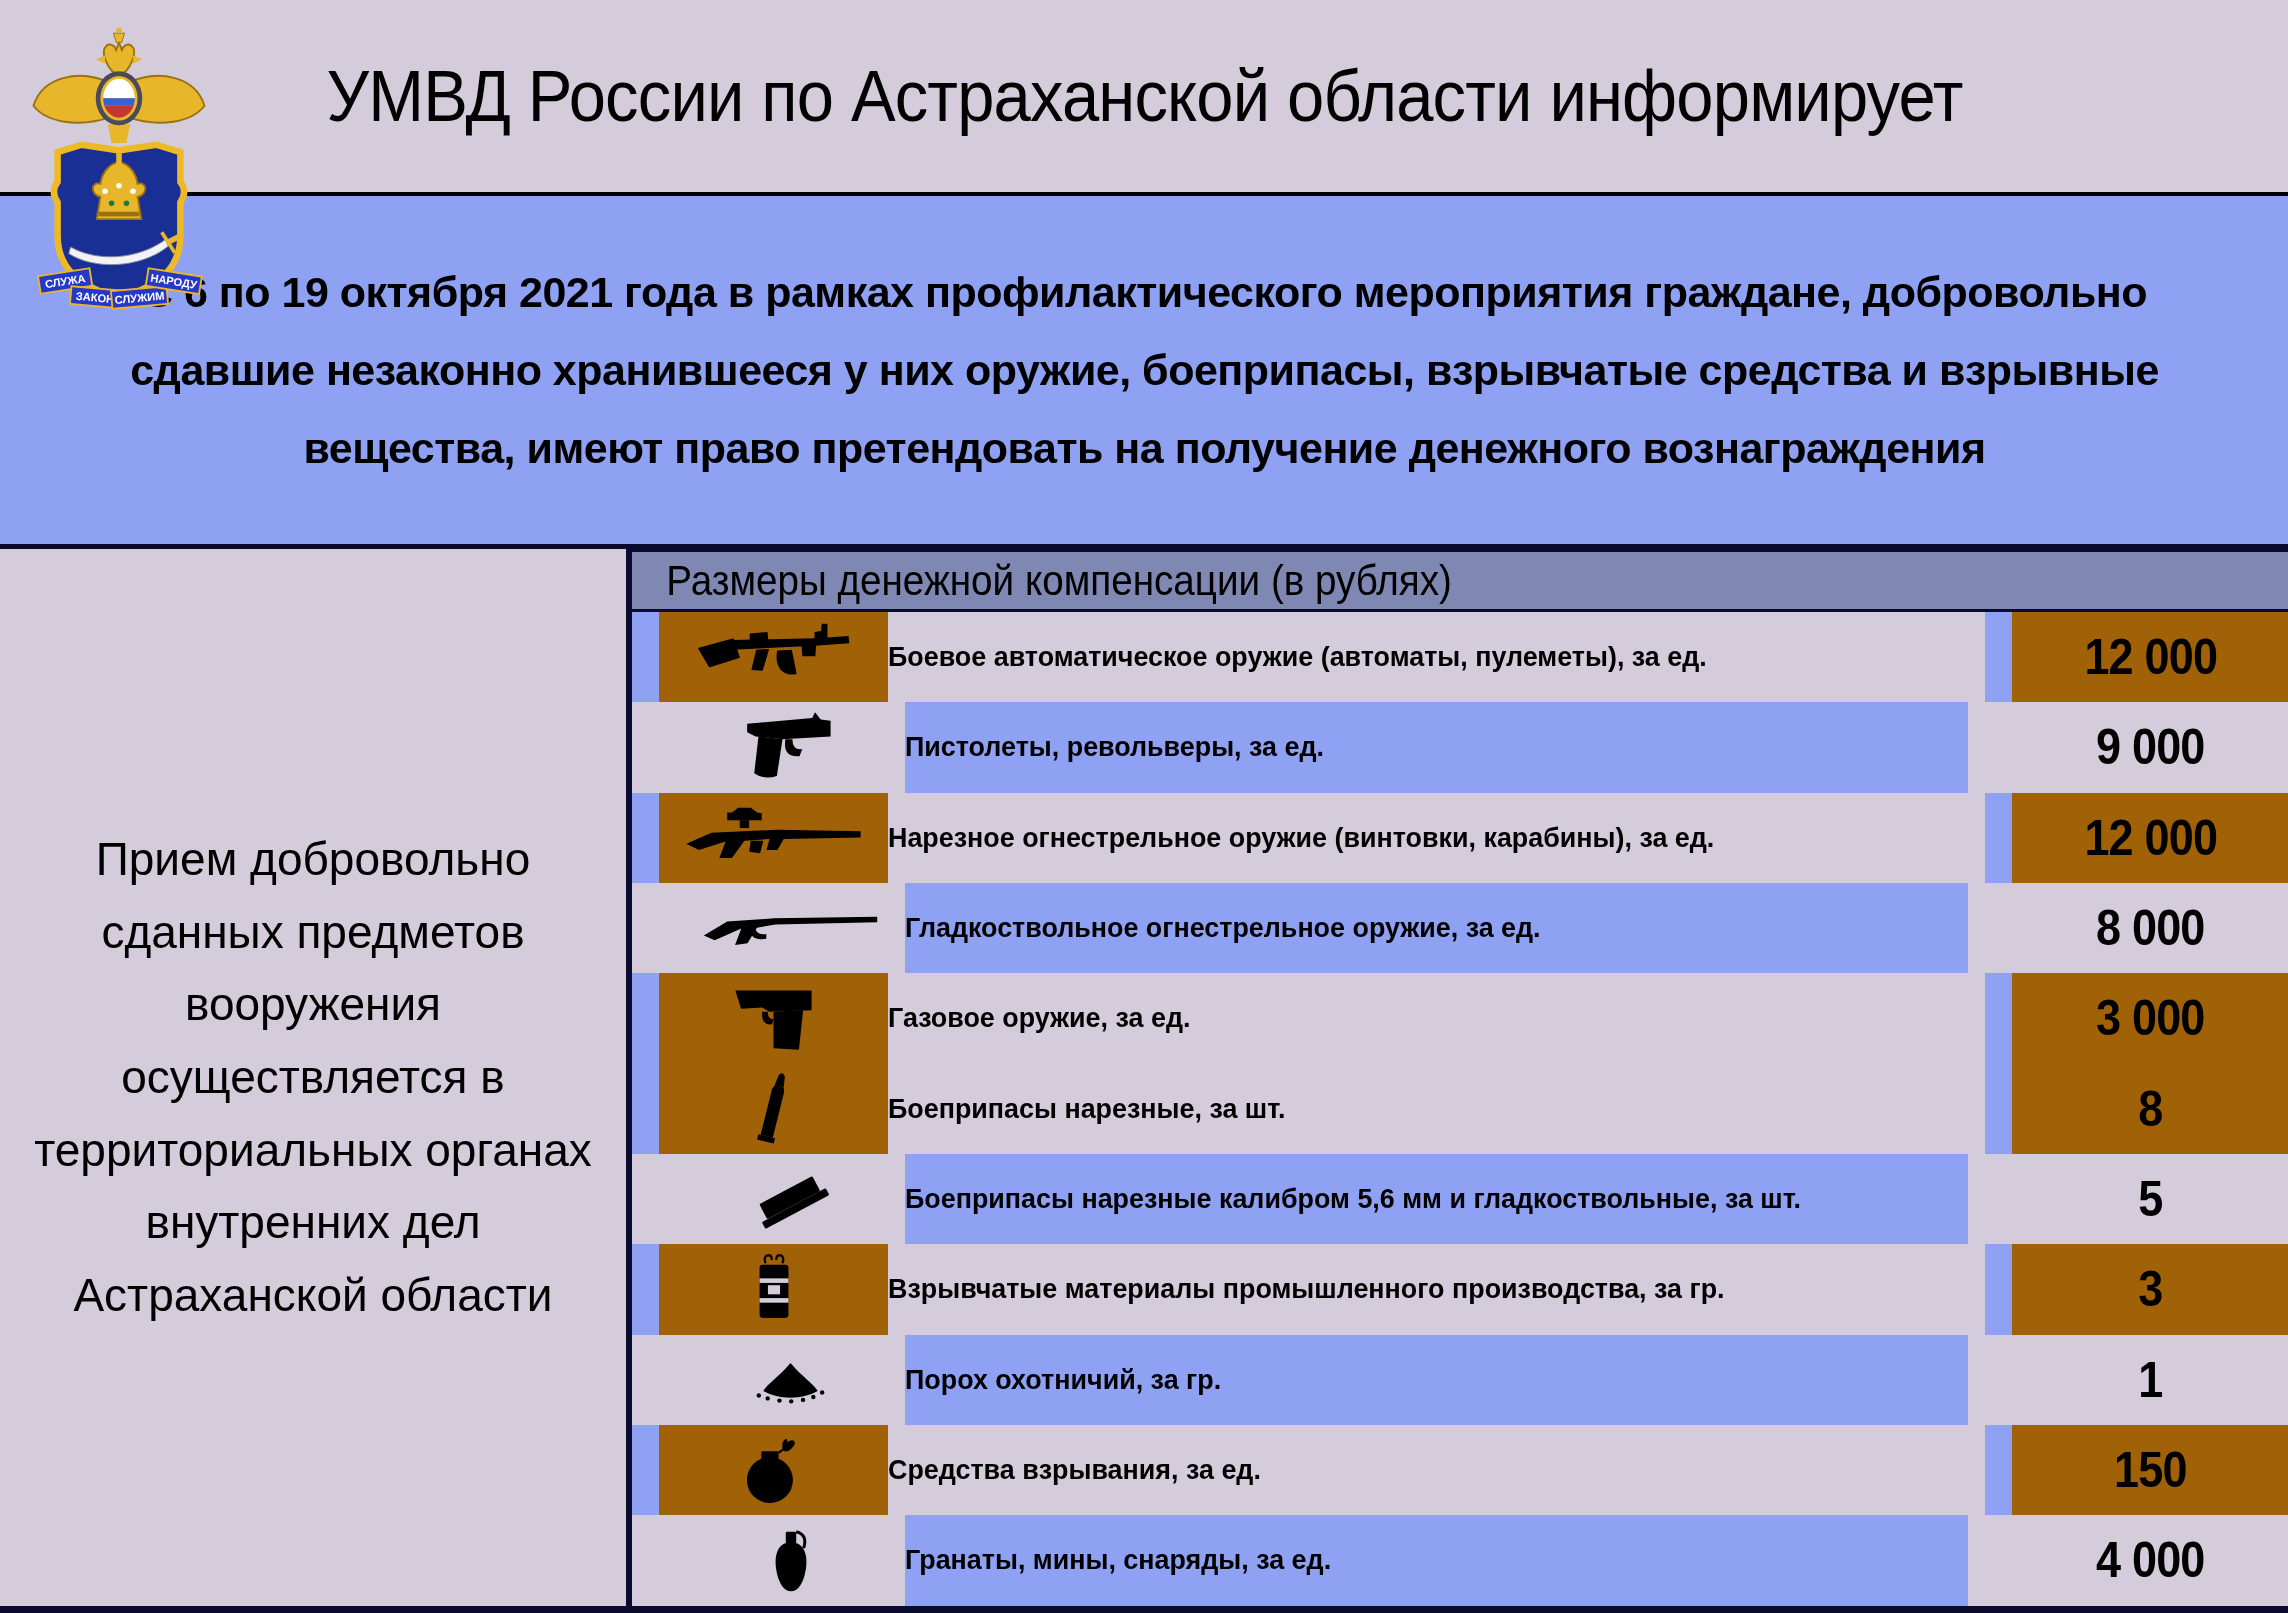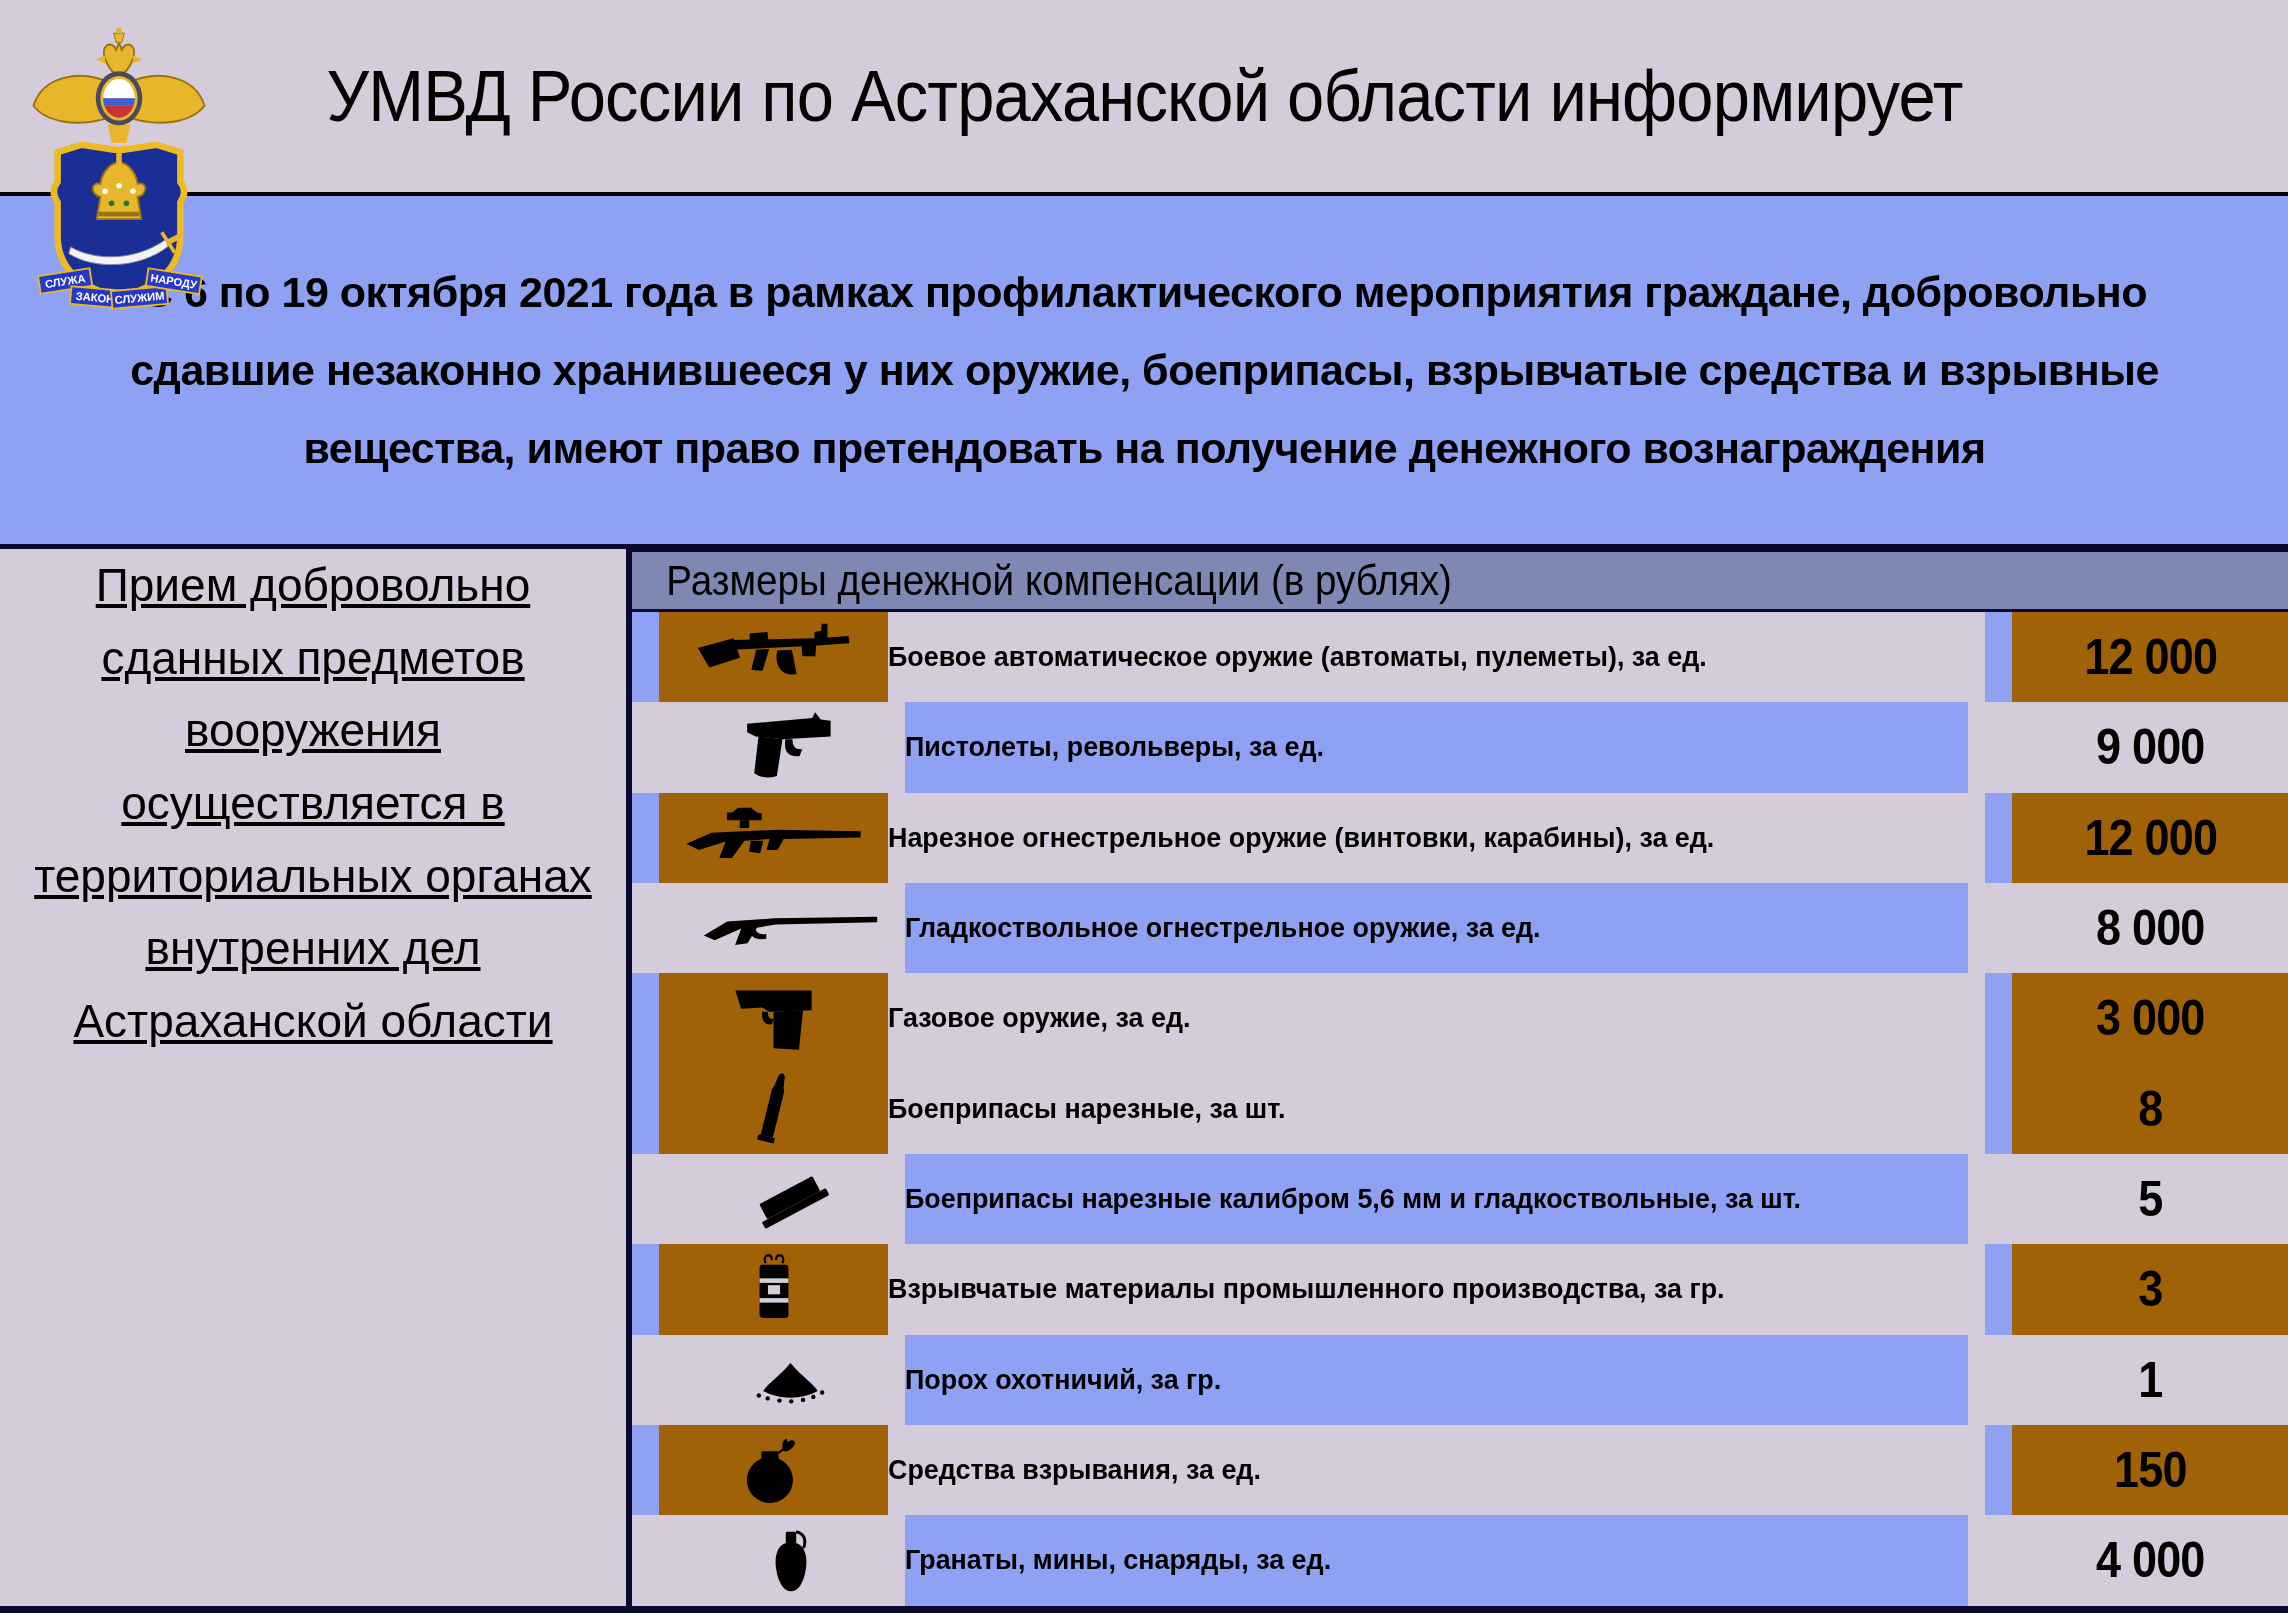--- a/index.html
+++ b/index.html
@@ -20,21 +20,21 @@
               display:flex; align-items:center; justify-content:center;}
   .band-intro .t{font-size:43px; font-weight:700; color:#000; text-align:center;
                  line-height:78px; width:2178px; letter-spacing:-0.5px;}
 
   
   .emblem{position:absolute; left:26px; top:9.2px; width:186px; height:305px; z-index:5;}
 
   
   .main{flex:1; display:flex; min-height:0;}
   .sidebar{width:626px; background:#d5ccdb; border-right:6.5px solid #0a0a2e;
-           display:flex; justify-content:center; text-align:center;text-decoration:underline;}
+           display:flex; align-items:center; justify-content:center; text-align:center;}
   .sidebar .t{font-size:46px; font-weight:400; color:#000; line-height:1.58; width:563px;}
   .tablewrap{flex:1; display:flex; flex-direction:column; min-width:0;}
   .thead{height:57px; background:#7f87b3; border-top:3.7px solid #0a0a2e;
          border-bottom:3.7px solid #0a0a2e; display:flex; align-items:center; }
   .thead .t{font-size:42px; font-weight:400; color:#000; transform:scaleX(0.92); white-space:nowrap;}
   .rows{flex:1; display:flex; flex-direction:column;}
   .row{flex:1; display:flex; min-height:0;}
   .cell{display:flex; align-items:center;}
   .icon-cell{width:229px; justify-content:center;}
   .label-cell{flex:1; }

